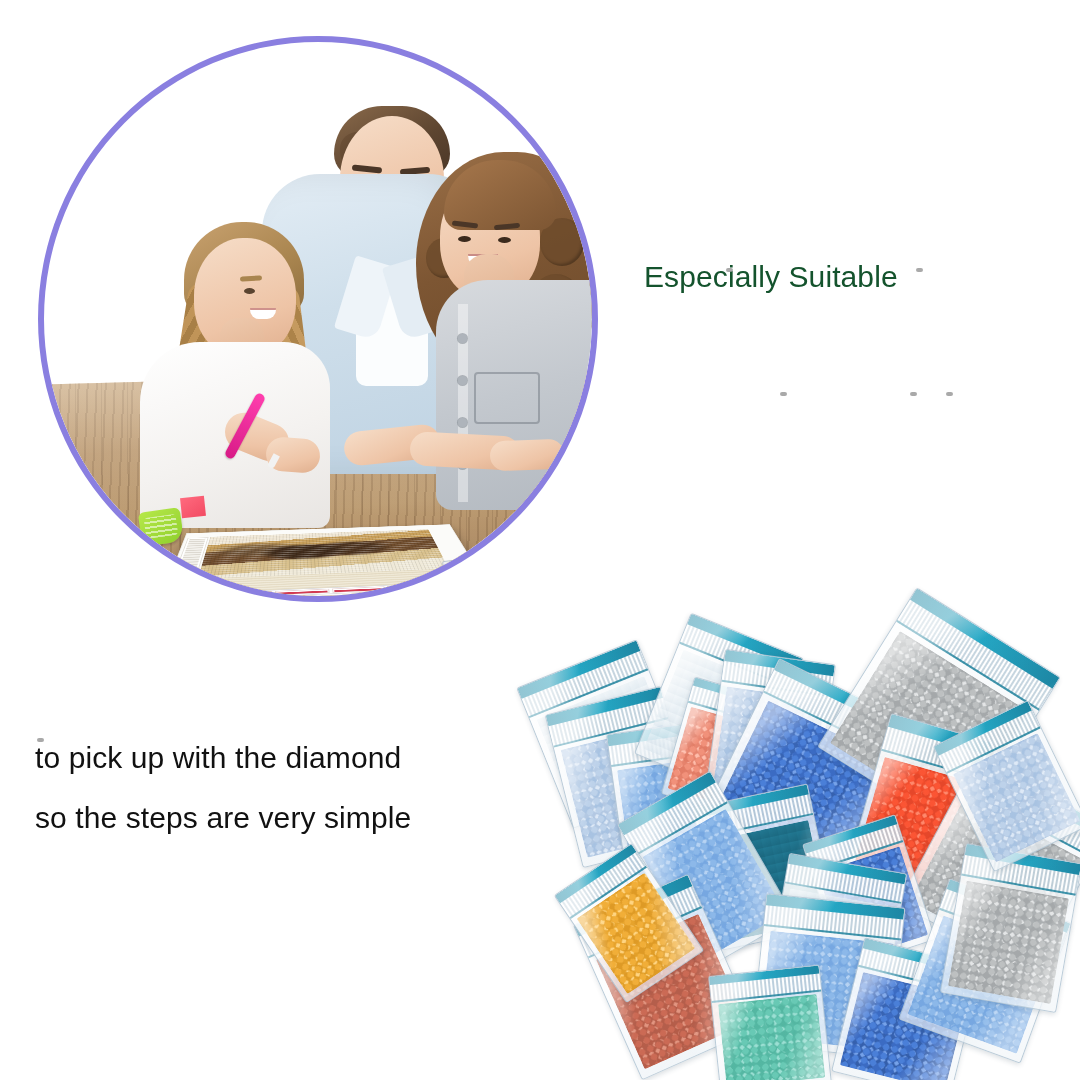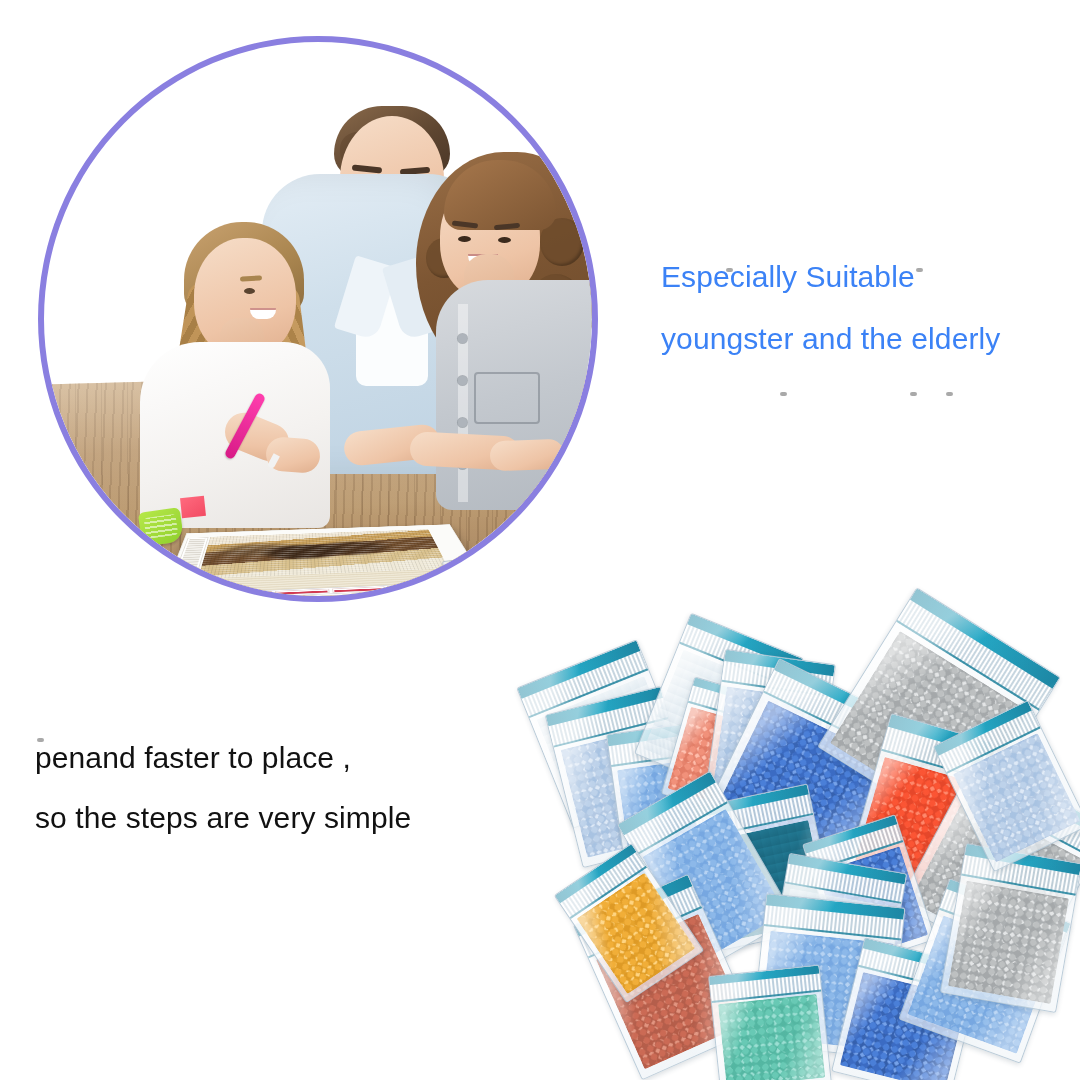--- a/index.html
+++ b/index.html
@@ -199,22 +199,22 @@
     position:absolute;height:34px;
     background:linear-gradient(160deg,#eef1f4 0%,#cdd6de 45%,#9fb0bf 100%);
     border:1px solid #b9c4cd;border-radius:2px;
     box-shadow:0 2px 3px rgba(0,0,0,.18);
   }
   .pack i{position:absolute;left:2px;right:2px;top:4px;height:12px;background:#243a57;opacity:.7;}
   .pack u{position:absolute;left:3px;right:3px;bottom:3px;height:11px;background:#b083c9;opacity:.75;}
 
   
   .txt-right{
-    position:absolute;left:661px;top:246px;width:420px;
-    font-size:30px;line-height:62px;color:#3b82f6;letter-spacing:.1px;
+    position:absolute;left:644px;top:246px;width:420px;
+    font-size:30px;line-height:62px;color:#14532d;letter-spacing:.1px;
   }
   .txt-left{
     position:absolute;left:35px;top:728px;width:500px;
     font-size:30px;line-height:60px;color:#111;letter-spacing:.1px;
   }
   .txt-line{white-space:nowrap;}
   .spec{position:absolute;width:7px;height:4px;background:#9a9a9a;border-radius:2px;opacity:.85;}
 
   
   .bags{position:absolute;left:528px;top:600px;width:552px;height:478px;}
@@ -414,30 +414,29 @@
         </div>
       <div class="pack" style="left:492px;top:498px;width:46px;transform:rotate(-4deg);">
           <i></i>
           <u></u>
         </div>
     </div>
   </div>
 
   <div class="txt-right">
     <div class="txt-line">Especially Suitable</div>
-    <div class="txt-line">youngster and the elderly</div>
   </div>
   <div class="spec" style="left:726px;top:268px;"></div>
   <div class="spec" style="left:916px;top:268px;"></div>
   <div class="spec" style="left:780px;top:392px;"></div>
   <div class="spec" style="left:910px;top:392px;"></div>
   <div class="spec" style="left:946px;top:392px;"></div>
 
   <div class="txt-left">
-    <div class="txt-line">penand faster to place ,</div>
+    <div class="txt-line">to pick up with the diamond</div>
     <div class="txt-line">so the steps are very simple</div>
   </div>
   <div class="spec" style="left:37px;top:738px;"></div>
 
   <div class="bags">
       <div class="bag c-empty" style="left: 12px; top: 58px; width: 128px; height: 150px; transform: rotate(-22deg);">
         <div class="fill beads"></div>
         <div class="zip"></div>
         <div class="seal"></div>
         <div class="gloss"></div>

